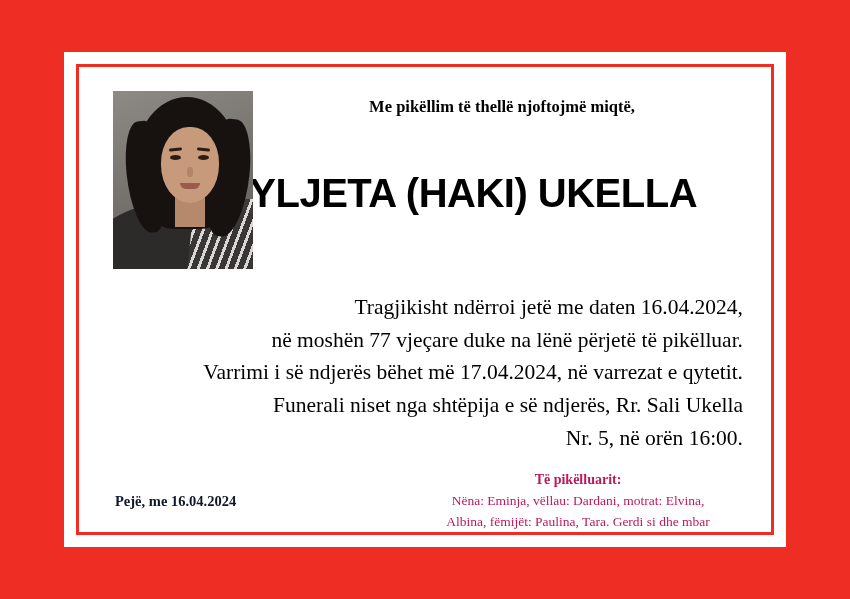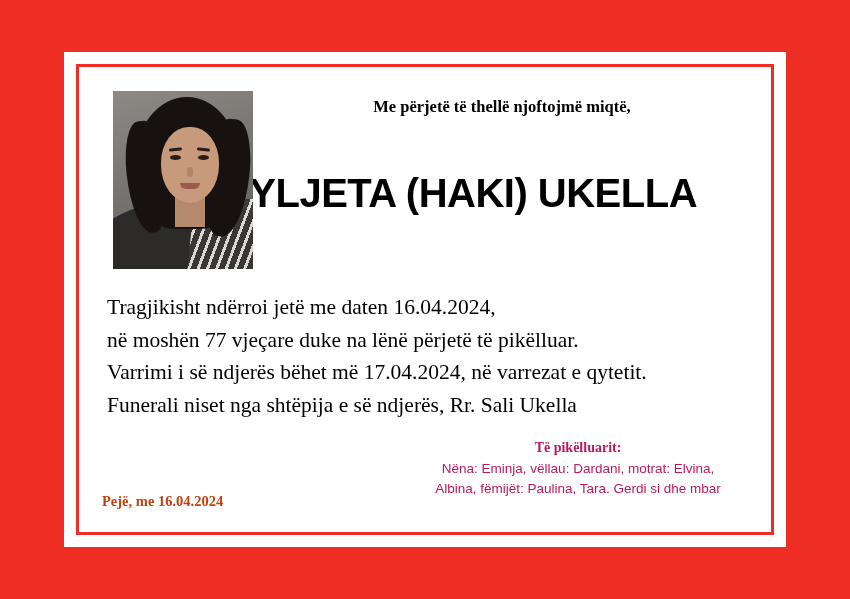--- a/index.html
+++ b/index.html
@@ -193,21 +193,21 @@
     letter-spacing: -0.5px;
     color: #000000;
     margin-top: 52px;
     margin-left: -120px;
     white-space: nowrap;
   }
 
   
   .body-text {
     margin-top: 22px;
-    text-align: left;
+    text-align: right;
     font-family: "Liberation Serif", serif;
     font-size: 21.5px;
     line-height: 1.52;
     color: #000000;
   }
   .body-text div { white-space: nowrap; }
 
   
   .mourners {
     margin-top: 18px;
@@ -216,34 +216,34 @@
     text-align: center;
     color: #be185d;
   }
   .mourners-title {
     font-family: "Liberation Serif", serif;
     font-weight: bold;
     font-size: 14px;
     margin-bottom: 3px;
   }
   .mourners-line {
-    font-family: Liberation Sans, sans-serif;
+    font-family: Liberation Serif, serif;
     font-size: 13.5px;
     line-height: 1.5;
   }
 
   
   .place-date {
     position: absolute;
-    left: 17px;
+    left: 30px;
     bottom: 16px;
     font-family: "Liberation Serif", serif;
     font-weight: bold;
     font-size: 14.5px;
-    color: #c2410c;
+    color: #0f172a;
   }
 </style>
 </head>
 <body>
 
 <div class="poster">
   <div class="white-frame">
     <div class="inner-border">
       <div class="content">
 
@@ -260,31 +260,32 @@
             <div class="ph-brow-l"></div>
             <div class="ph-brow-r"></div>
             <div class="ph-eye-l"></div>
             <div class="ph-eye-r"></div>
             <div class="ph-nose"></div>
             <div class="ph-mouth"></div>
           </div>
 
           <div class="head-block">
             <p class="intro">
-              <span>Me përjetë të thellë njoftojmë miqtë,</span><br>
+              <span>Me pikëllim të thellë njoftojmë miqtë,</span><br>
             </p>
             <div class="deceased-name">GJYLJETA (HAKI) UKELLA</div>
           </div>
         </div>
 
         <div class="body-text">
           <div>Tragjikisht ndërroi jetë me daten 16.04.2024,</div>
           <div>në moshën 77 vjeçare duke na lënë përjetë të pikëlluar.</div>
           <div>Varrimi i së ndjerës bëhet më 17.04.2024, në varrezat e qytetit.</div>
           <div>Funerali niset nga shtëpija e së ndjerës, Rr. Sali Ukella</div>
+          <div>Nr. 5, në orën 16:00.</div>
         </div>
 
         <div class="mourners">
           <div class="mourners-title">Të pikëlluarit:</div>
           <div class="mourners-line">Nëna: Eminja, vëllau: Dardani, motrat: Elvina,</div>
           <div class="mourners-line">Albina, fëmijët: Paulina, Tara. Gerdi si dhe mbar</div>
         </div>
 
         <div class="place-date">Pejë, me 16.04.2024</div>
 

